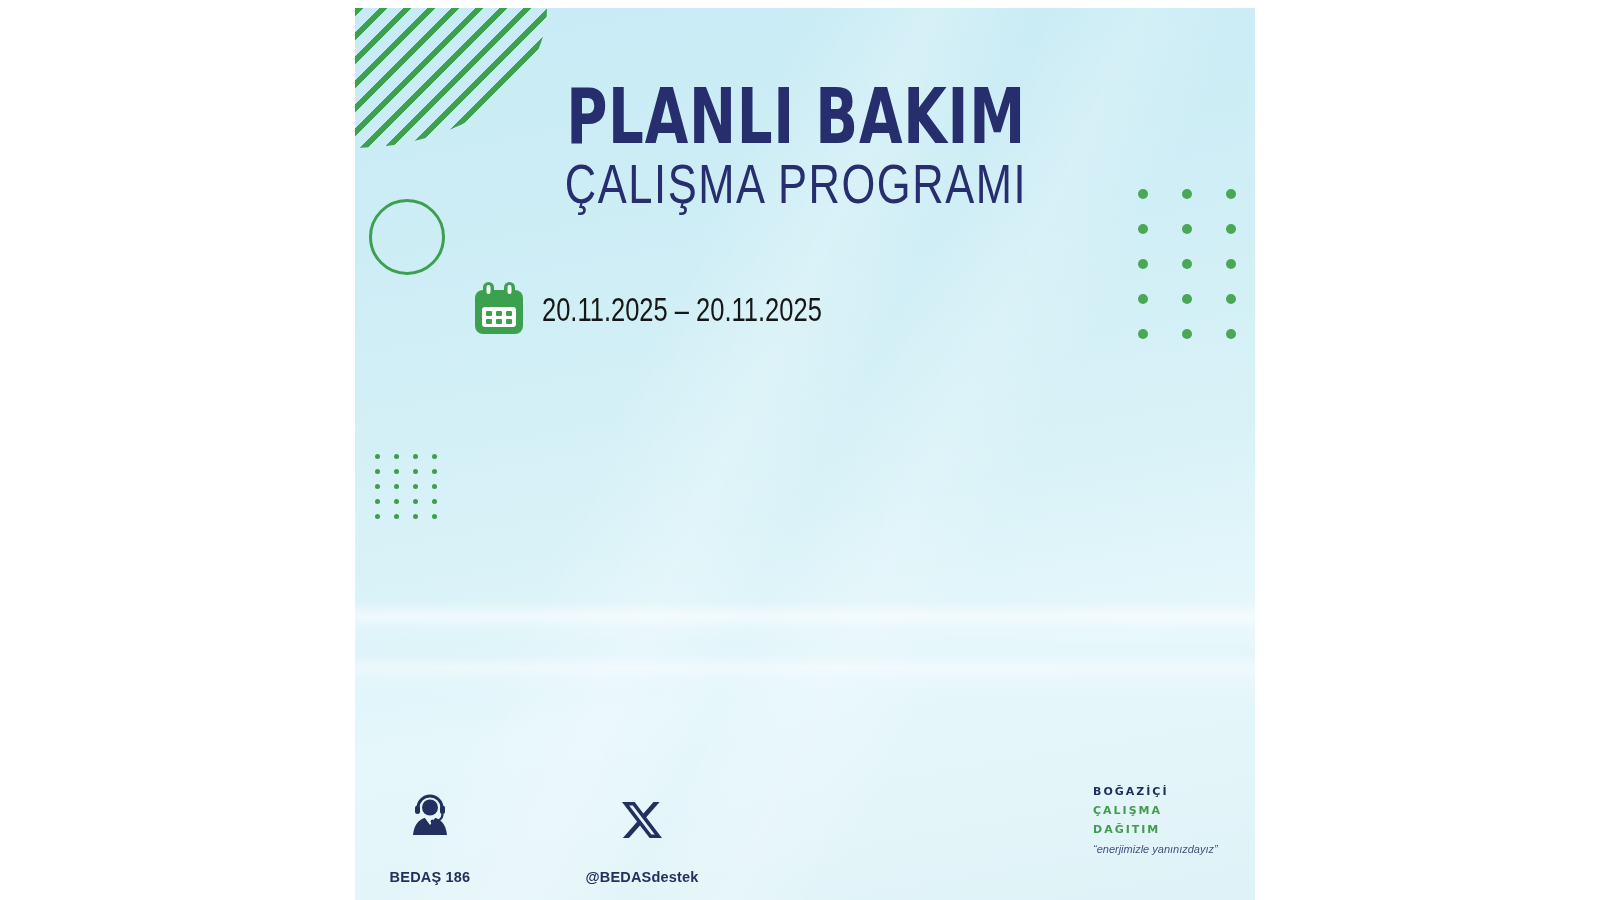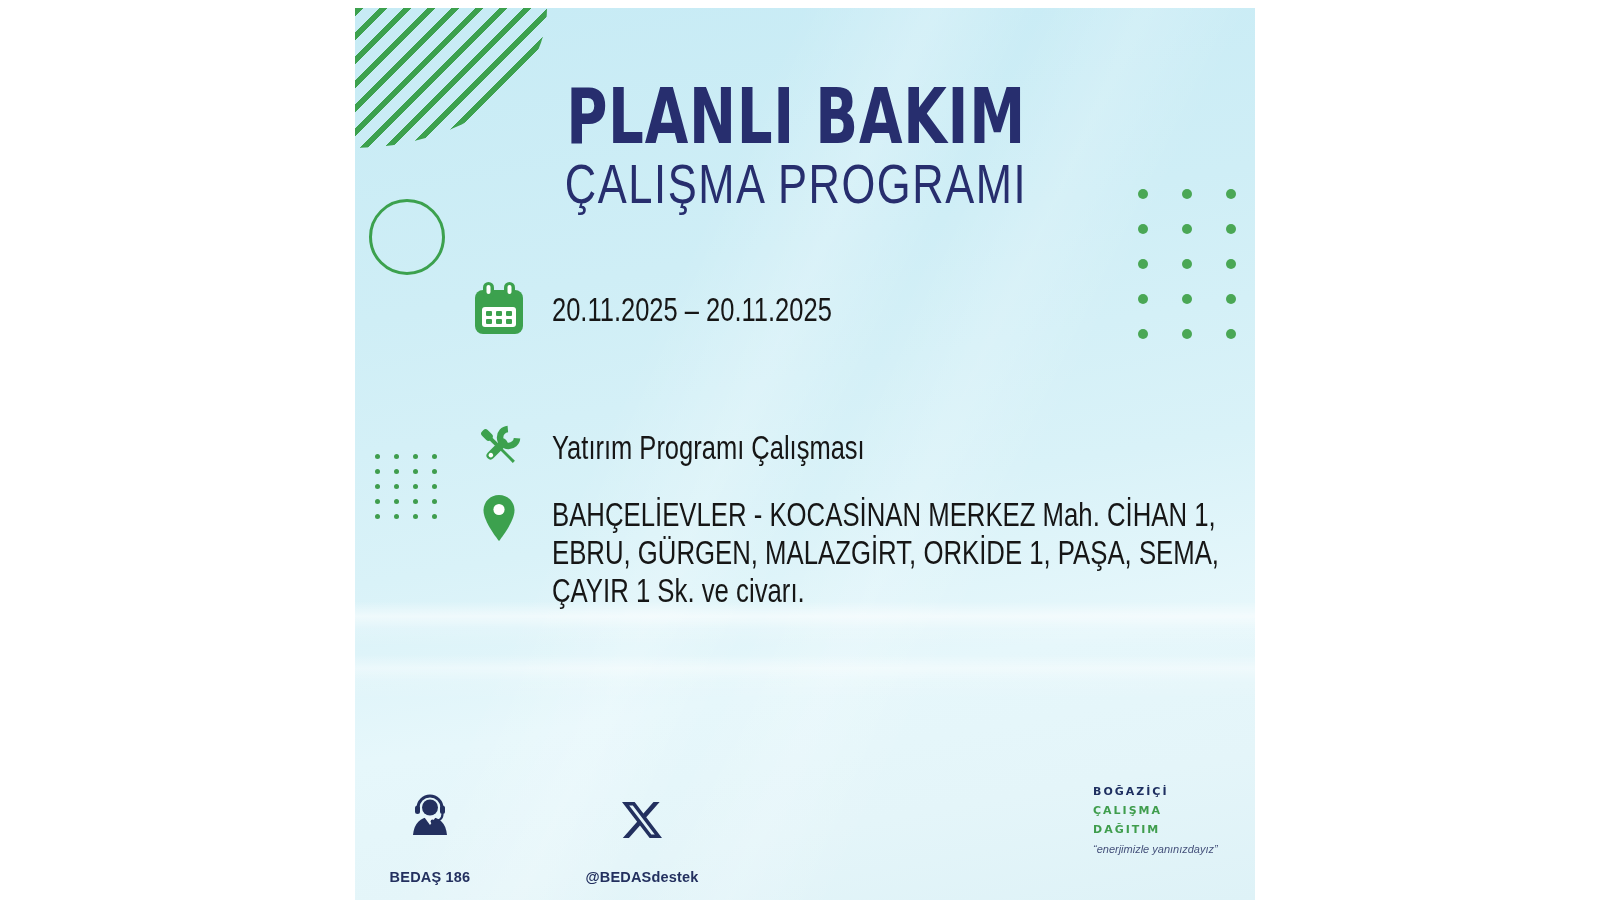--- a/index.html
+++ b/index.html
@@ -35,21 +35,21 @@
   .header{position:absolute;left:0;right:18px;top:78px;text-align:center;color:#272e6e;}
   .title{
     margin:0;font-family:"DejaVu Sans",sans-serif;font-weight:800;font-size:76px;line-height:62px;
     transform:scaleX(0.74);letter-spacing:1px;white-space:nowrap;
   }
   .subtitle{
     margin:12px 0 0 0;font-family:"Liberation Sans",sans-serif;font-weight:400;font-size:55px;line-height:48px;
     transform:scaleX(0.79);letter-spacing:2px;white-space:nowrap;
   }
   
-  .row{position:absolute;left:115px;display:flex;align-items:center;gap:24px;}
+  .row{position:absolute;left:115px;display:flex;align-items:center;gap:14px;}
   .row .ic{width:58px;display:flex;justify-content:center;flex:none;}
   .row .txt{
     font-size:34px;color:#161616;white-space:nowrap;
     transform:scaleX(0.75);transform-origin:0 50%;
   }
   .row-date{top:272px;}
   .row-time{top:347px;}
   .row-work{top:414px;}
   .row-loc{top:480px;align-items:flex-start;}
   .loc-text{
@@ -140,51 +140,21 @@
           <rect x="11" y="2" width="11" height="17" rx="5.5" fill="#3ca14e"></rect>
           <rect x="14.5" y="5" width="4" height="9" rx="2" fill="#ffffff"></rect>
           <rect x="32" y="2" width="11" height="17" rx="5.5" fill="#3ca14e"></rect>
           <rect x="35.5" y="5" width="4" height="9" rx="2" fill="#ffffff"></rect>
         </svg>
       </span>
       <span class="txt">20.11.2025 – 20.11.2025</span>
     </div>
 
 
-    <div class="row row-work">
-      <span class="ic">
-        <svg width="50" height="50" viewBox="0 0 50 50">
-          <g transform="rotate(-45 25 25)">
-            <rect x="21" y="2" width="8" height="12" rx="3" fill="#3ca14e"></rect>
-            <rect x="23" y="12" width="4" height="9" fill="#3ca14e"></rect>
-            <rect x="23.5" y="19" width="3" height="27" fill="#3ca14e"></rect>
-          </g>
-          <g transform="rotate(45 25 25)">
-            <path d="M18.5 6 a8.5 8.5 0 1 0 13 0" fill="none" stroke="#3ca14e" stroke-width="6.5"></path>
-            <rect x="21" y="15" width="8" height="26" rx="4" fill="#3ca14e"></rect>
-            <circle cx="25" cy="36.5" r="2.3" fill="#ffffff"></circle>
-          </g>
-        </svg>
-      </span>
-      <span class="txt">Yatırım Programı Çalışması</span>
-    </div>
 
-    <div class="row row-loc">
-      <span class="ic">
-        <svg width="38" height="52" viewBox="0 0 38 52" style="margin-top:5px">
-          <path d="M19 2 C10 2 3.5 9 3.5 17.5 C3.5 29 19 48 19 48 C19 48 34.5 29 34.5 17.5 C34.5 9 28 2 19 2 Z" fill="#3ca14e"></path>
-          <circle cx="19" cy="16.5" r="5.6" fill="#ffffff"></circle>
-        </svg>
-      </span>
-      <div class="loc-text">
-        <div>BAHÇELİEVLER - KOCASİNAN MERKEZ Mah. CİHAN 1,</div>
-        <div>EBRU, GÜRGEN, MALAZGİRT, ORKİDE 1, PAŞA, SEMA,</div>
-        <div>ÇAYIR 1 Sk. ve civarı.</div>
-      </div>
-    </div>
 
     <div class="contacts">
       <div class="contact">
         <span class="cic">
           <svg width="46" height="46" viewBox="0 0 46 46">
             <circle cx="23" cy="13.5" r="8" fill="#23305f"></circle>
             <path d="M23 23 C13.5 23 7 29.5 6 41 L40 41 C39 29.5 32.5 23 23 23 Z" fill="#23305f"></path>
             <path d="M17 22.8 L23 31 L29 22.8 Z" fill="#eef8fb"></path>
             <path d="M11 14 a12 12 0 0 1 24 0" fill="none" stroke="#23305f" stroke-width="3"></path>
             <rect x="8" y="11.5" width="5" height="8.5" rx="2.5" fill="#23305f"></rect>

